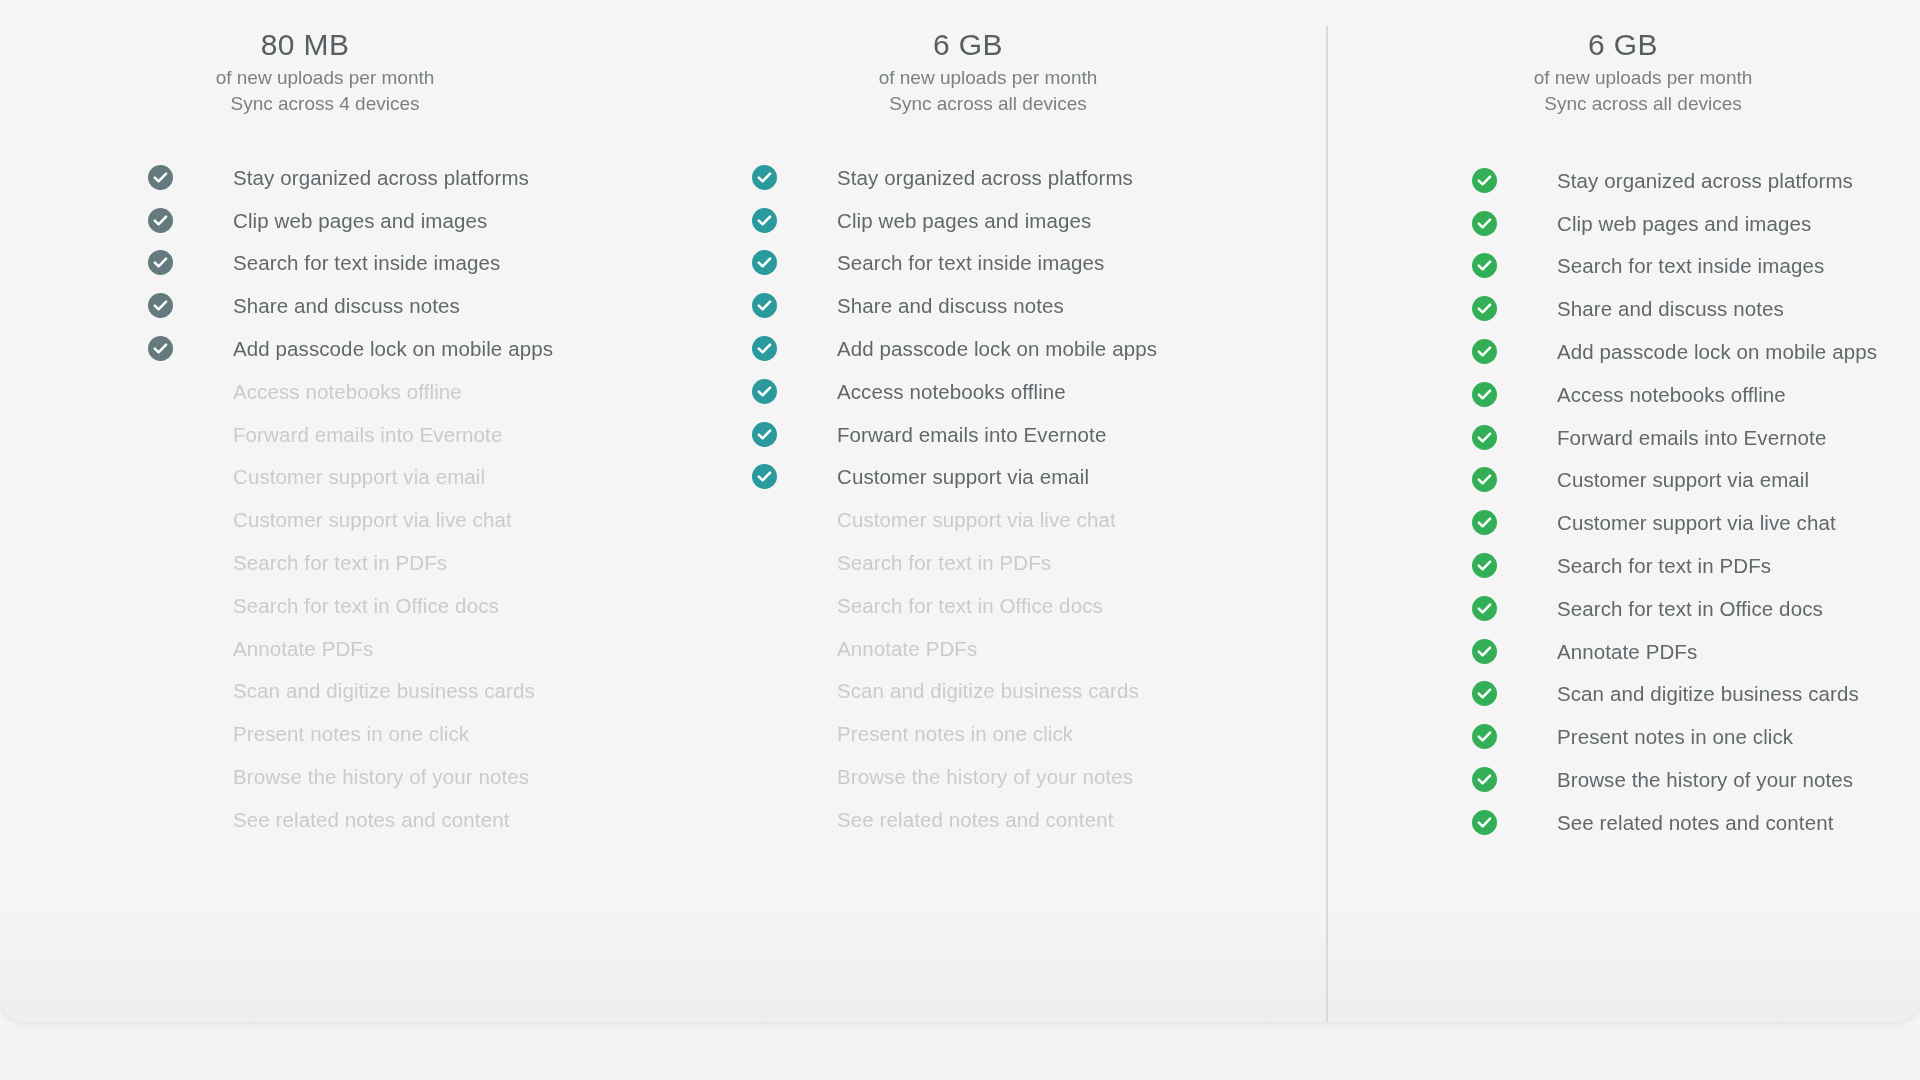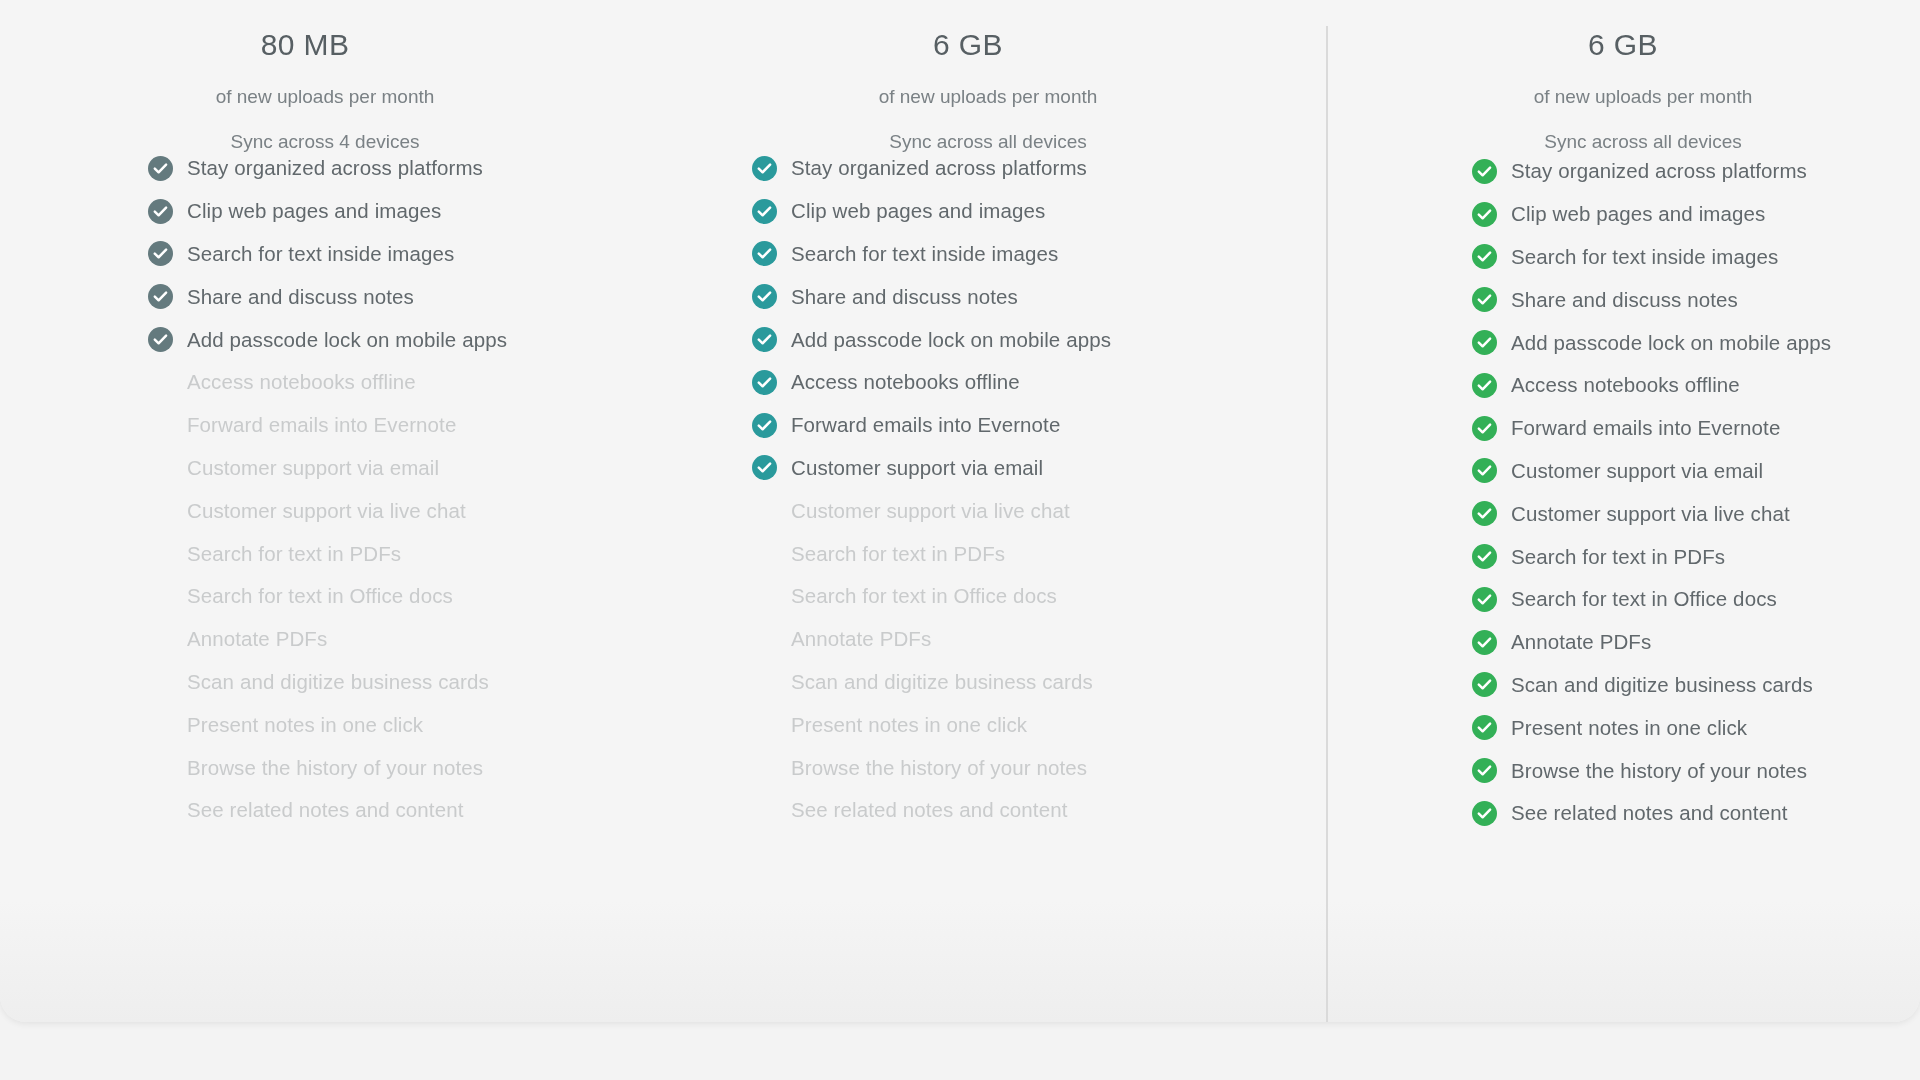--- a/index.html
+++ b/index.html
@@ -65,43 +65,44 @@
     font-weight: 400;
     color: #575f63;
     letter-spacing: 0.4px;
     line-height: 1.25;
   }
   .plan-subline {
     font-size: 19px;
     font-weight: 400;
     color: #7a8185;
     line-height: 1.28;
-    margin-top: 21px;
+    margin-top: 2px;
     padding-left: 40px;
   }
 
   
   .feature-list {
     list-style: none;
     margin: 0;
     padding: 0;
     position: absolute;
     top: 147px;
     left: 0;
     right: 0;
   }
   .col-0 .feature-list { padding-left: 148px; }
   .col-1 .feature-list { padding-left: 142px; }
   .col-2 .feature-list { padding-left: 146px; top: 150px; }
 
   .feature-item {
     display: flex;
-    align-items: center;
+    align-items: flex-end;
     height: 42.8px;
     position: relative;
+    gap: 46px;
   }
 
   .feature-check {
     width: 25px;
     height: 25px;
     border-radius: 50%;
     flex: 0 0 25px;
     display: flex;
     align-items: center;
     justify-content: center;

